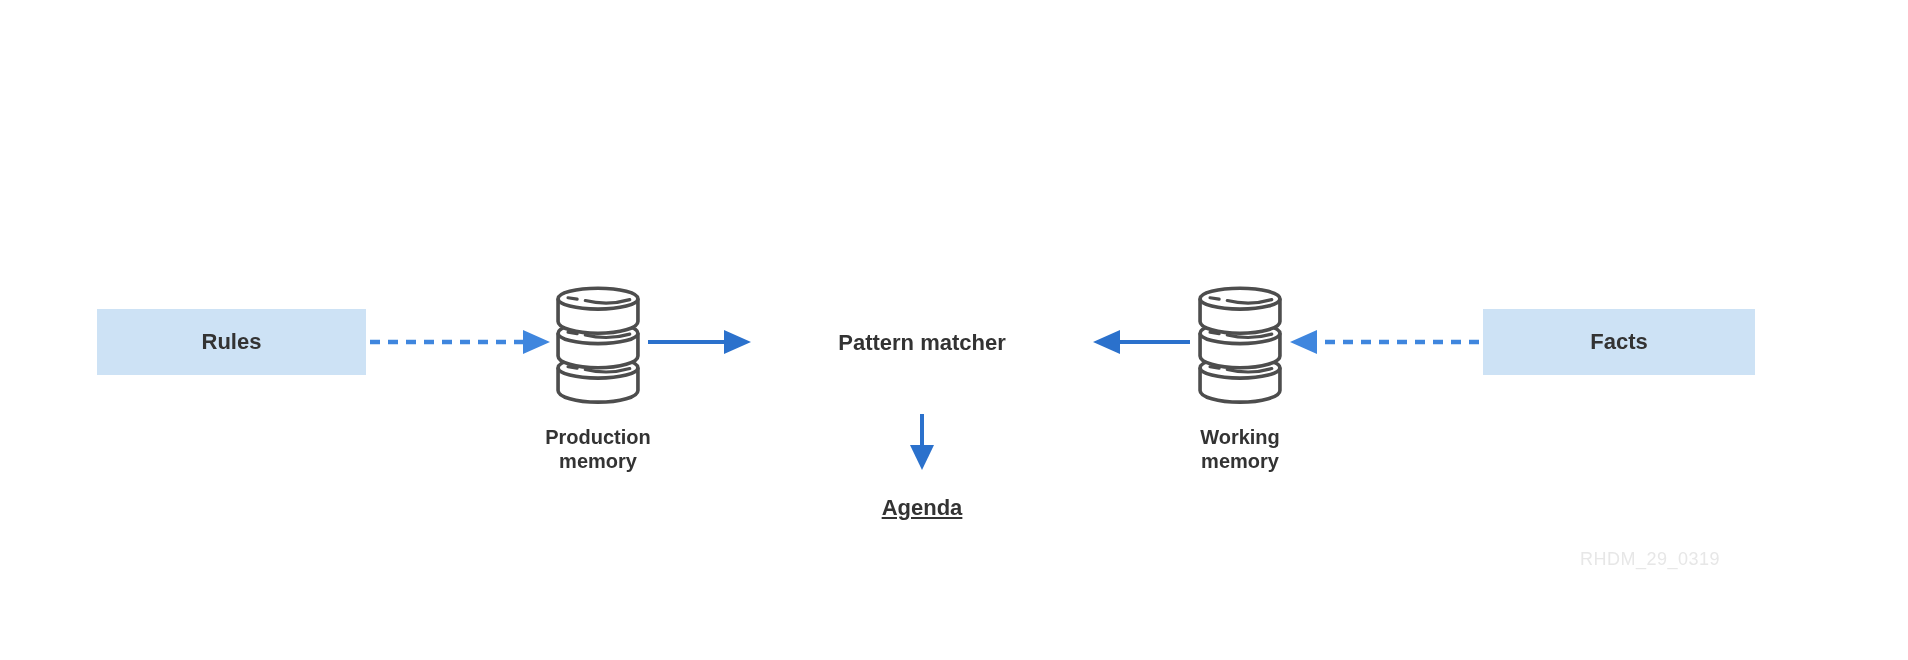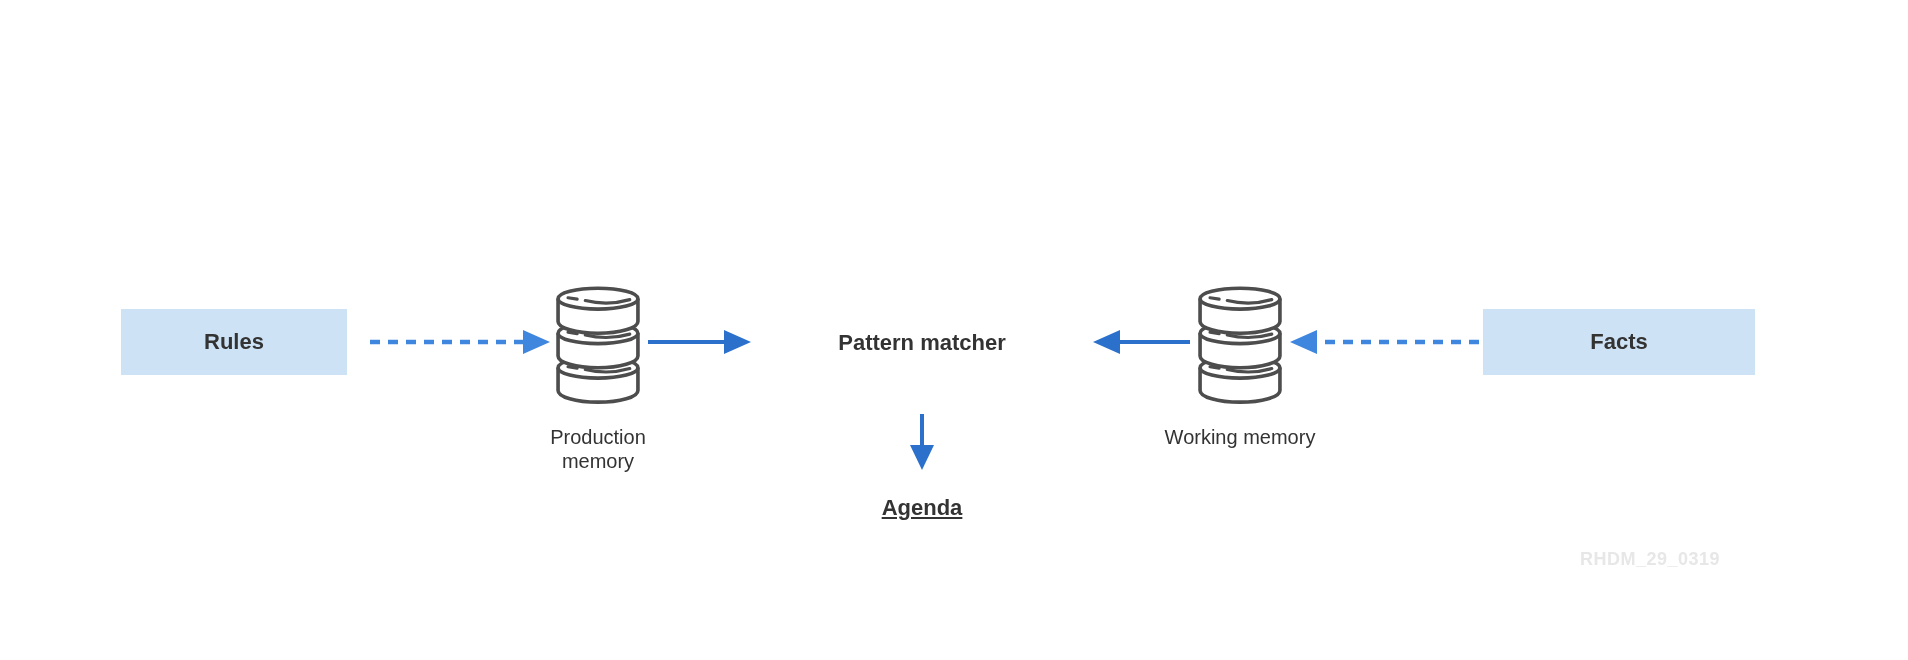--- a/index.html
+++ b/index.html
@@ -36,47 +36,47 @@
     white-space:nowrap;
   }
   .node{
     position:absolute;
     display:flex;align-items:center;justify-content:center;
     font-size:22px;font-weight:600;color:var(--text);
     text-align:center;
   }
   .node-blue{background:var(--node-blue-bg);}
   .node-white{background:var(--node-white-bg);}
-  .node-rules{left:97px;top:309px;width:226px;height:66px;margin-left:24px;}
+  .node-rules{left:97px;top:309px;width:269px;height:66px;}
   .node-facts{left:1483px;top:309px;width:272px;height:66px;}
   .node-pattern-matcher{left:754px;top:278px;width:336px;height:130px;}
   .node-agenda{left:754px;top:472px;width:336px;height:72px;text-decoration:underline;}
   .db-icon{position:absolute;width:96px;height:118px;}
   .db-icon-production{left:550px;top:286px;}
   .db-icon-working{left:1192px;top:286px;}
   .db-body{fill:#ffffff;stroke:var(--icon-outline);stroke-width:4;stroke-linejoin:round;}
   .db-rim{fill:#ffffff;stroke:var(--icon-outline);stroke-width:4;}
   .db-shine{fill:none;stroke:var(--icon-outline);stroke-width:3.5;stroke-linecap:round;}
   .mem-label{
     position:absolute;width:160px;
     text-align:center;
-    font-size:20px;font-weight:400;color:var(--text);
+    font-size:20px;font-weight:700;color:var(--text);
     line-height:1.18;
   }
   .mem-label-production{left:518px;top:426px;}
   .mem-label-working{left:1160px;top:426px;}
   .arrows{position:absolute;left:0;top:0;width:1908px;height:660px;pointer-events:none;}
   .arrow-solid-line{stroke:var(--arrow-solid);stroke-width:4;fill:none;}
   .arrow-solid-head{fill:var(--arrow-solid);stroke:none;}
   .arrow-dashed-line{stroke:var(--arrow-dashed);stroke-width:4.5;fill:none;stroke-dasharray:10 8;}
   .arrow-dashed-head{fill:var(--arrow-dashed);stroke:none;}
   .watermark{
     position:absolute;
     left:1580px;top:549px;
-    font-size:18px;font-weight:700;
+    font-size:18px;font-weight:400;
     color:var(--watermark-text);
     letter-spacing:.5px;
     white-space:nowrap;
   }
 </style>
 </head>
 <body>
 
 <div class="canvas">
 

